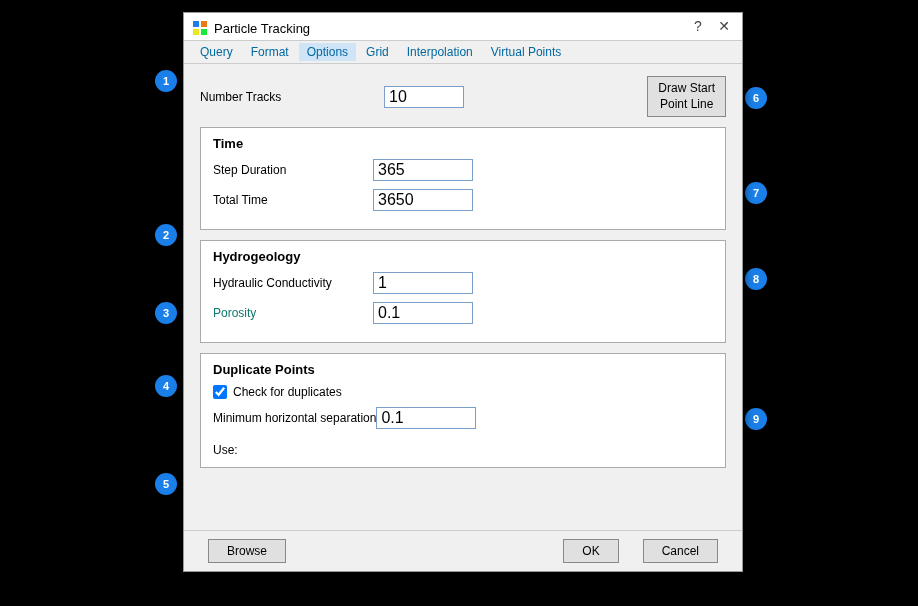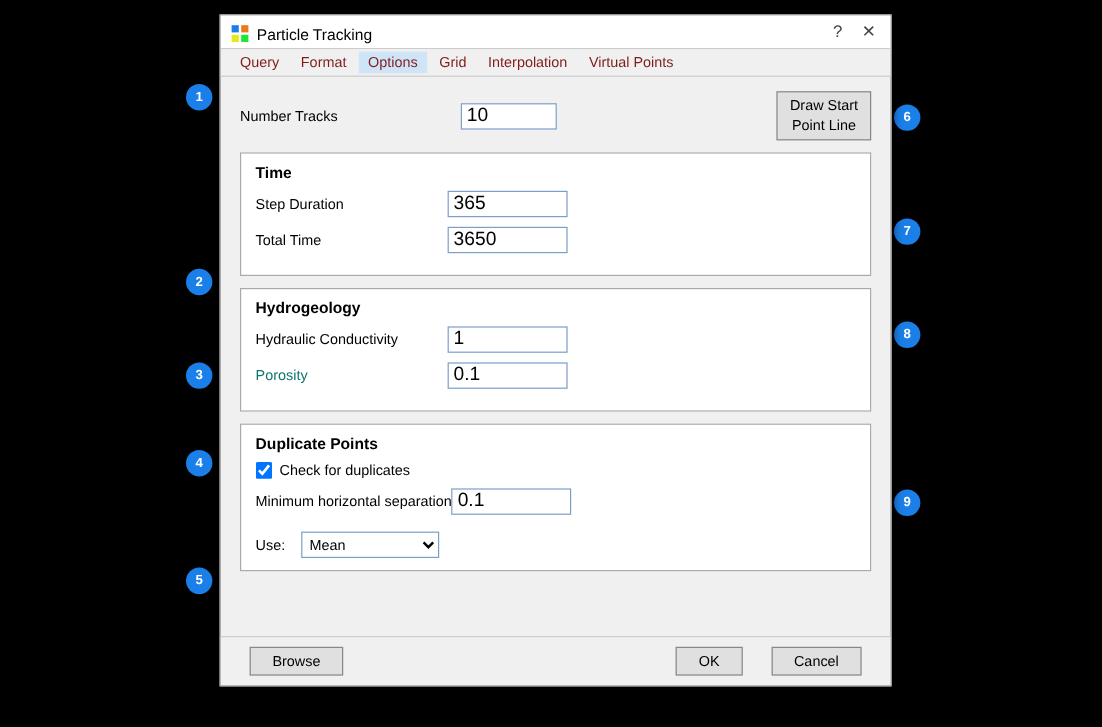--- a/index.html
+++ b/index.html
@@ -66,21 +66,21 @@
       background: #f0f0f0;
       display: flex;
       padding: 2px 8px;
       gap: 2px;
       border-bottom: 1px solid #ccc;
     }
     .menu-item {
       padding: 2px 8px;
       cursor: pointer;
       font-size: 12px;
-      color: #7f1d1d;
+      color: #0369a1;
     }
     .menu-item.active {
       background: #d0e4f7;
     }
     .content {
       padding: 12px 16px;
     }
     .field-row {
       display: flex;
       align-items: center;
@@ -284,27 +284,20 @@
         <div class="checkbox-row">
           <input type="checkbox" checked="" style="">
           <label class="field-label" style="min-width:auto;">Check for duplicates</label>
         </div>
         <div class="field-row">
           <span class="field-label">Minimum horizontal separation</span>
           <input class="field-input" type="text" value="0.1" style="">
         </div>
         <div class="use-row">
           <span class="use-label">Use:</span>
-          <select class="select-field">
-            <option>Mean</option>
-            <option>Min</option>
-            <option>Max</option>
-            <option>First</option>
-            <option>Last</option>
-          </select>
         </div>
       </div>
 
     </div>
 
     <div class="bottom-bar">
       <button class="bottom-btn">Browse</button>
       <div class="bottom-right">
         <button class="bottom-btn">OK</button>
         <button class="bottom-btn">Cancel</button>

